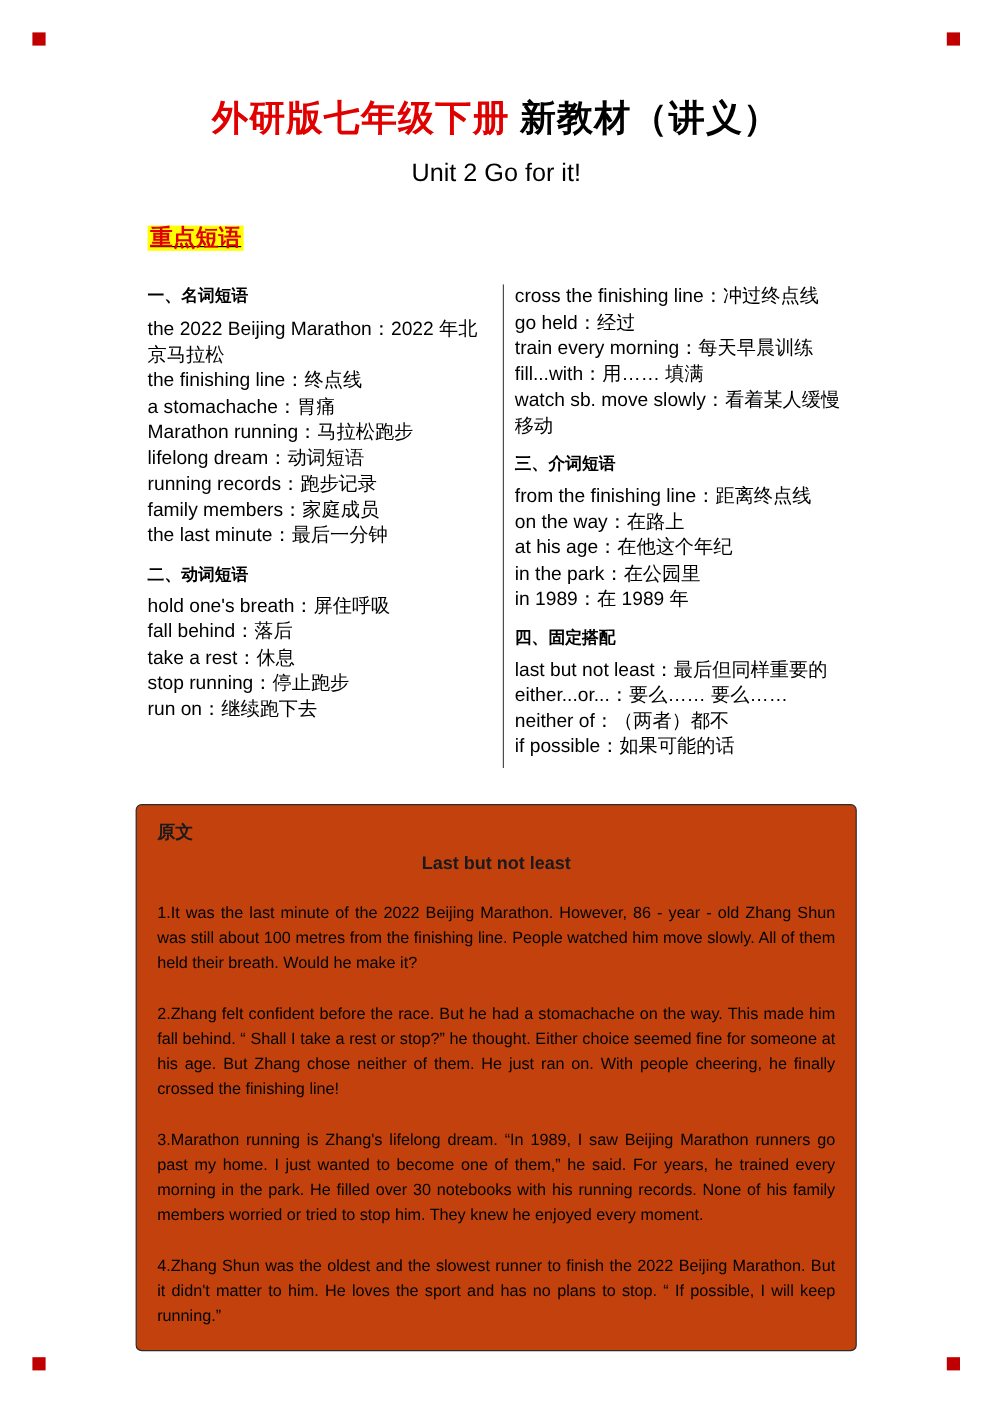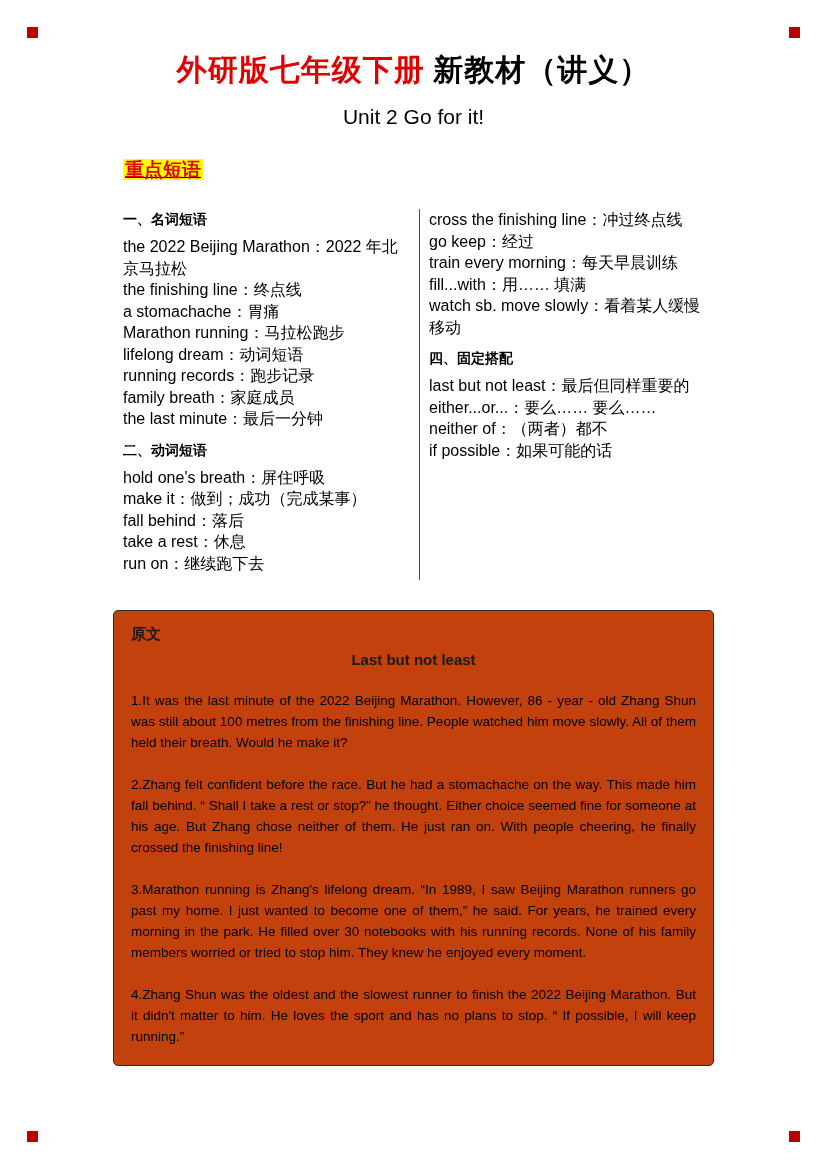--- a/index.html
+++ b/index.html
@@ -19,21 +19,21 @@
     width: 11px;
     height: 11px;
     background: #c00000;
   }
   .corner.tl { left: 27px;  top: 27px; }
   .corner.tr { right: 27px; top: 27px; }
   .corner.bl { left: 27px;  bottom: 27px; }
   .corner.br { right: 27px; bottom: 27px; }
 
   .doc-title {
-    margin-top: 50px;
+    margin-top: 78px;
     text-align: center;
     font-family: "Liberation Serif", "DejaVu Serif", serif;
     font-size: 30px;
     font-weight: bold;
     letter-spacing: 1px;
     color: #000000;
   }
   .doc-title .red-part { color: #e00000; }
 
   .subtitle {
@@ -138,47 +138,55 @@
     <div class="col-left">
 
       <div class="phrase-group">
         <div class="group-title">一、名词短语</div>
         <div class="phrase-item">the 2022 Beijing Marathon：2022 年北京马拉松</div>
         <div class="phrase-item">the finishing line：终点线</div>
         <div class="phrase-item">a stomachache：胃痛</div>
         <div class="phrase-item">Marathon running：马拉松跑步</div>
         <div class="phrase-item">lifelong dream：动词短语</div>
         <div class="phrase-item">running records：跑步记录</div>
-        <div class="phrase-item">family breath：家庭成员</div>
+        <div class="phrase-item">family members：家庭成员</div>
         <div class="phrase-item">the last minute：最后一分钟</div>
       </div>
 
       <div class="phrase-group">
         <div class="group-title">二、动词短语</div>
         <div class="phrase-item">hold one's breath：屏住呼吸</div>
-        <div class="phrase-item">make it：做到；成功（完成某事）</div>
         <div class="phrase-item">fall behind：落后</div>
         <div class="phrase-item">take a rest：休息</div>
+        <div class="phrase-item">stop running：停止跑步</div>
         <div class="phrase-item">run on：继续跑下去</div>
       </div>
 
     </div>
 
     <div class="col-divider"></div>
 
     <div class="col-right">
 
       <div class="phrase-group">
         <div class="phrase-item">cross the finishing line：冲过终点线</div>
-        <div class="phrase-item">go keep：经过</div>
+        <div class="phrase-item">go held：经过</div>
         <div class="phrase-item">train every morning：每天早晨训练</div>
         <div class="phrase-item">fill...with：用…… 填满</div>
         <div class="phrase-item">watch sb. move slowly：看着某人缓慢移动</div>
       </div>
 
+      <div class="phrase-group">
+        <div class="group-title">三、介词短语</div>
+        <div class="phrase-item">from the finishing line：距离终点线</div>
+        <div class="phrase-item">on the way：在路上</div>
+        <div class="phrase-item">at his age：在他这个年纪</div>
+        <div class="phrase-item">in the park：在公园里</div>
+        <div class="phrase-item">in 1989：在 1989 年</div>
+      </div>
 
       <div class="phrase-group">
         <div class="group-title">四、固定搭配</div>
         <div class="phrase-item">last but not least：最后但同样重要的</div>
         <div class="phrase-item">either...or...：要么…… 要么……</div>
         <div class="phrase-item">neither of：（两者）都不</div>
         <div class="phrase-item">if possible：如果可能的话</div>
       </div>
 
     </div>

